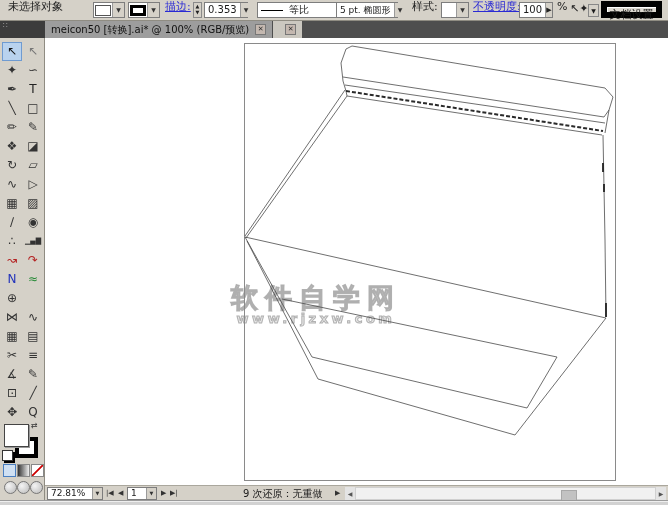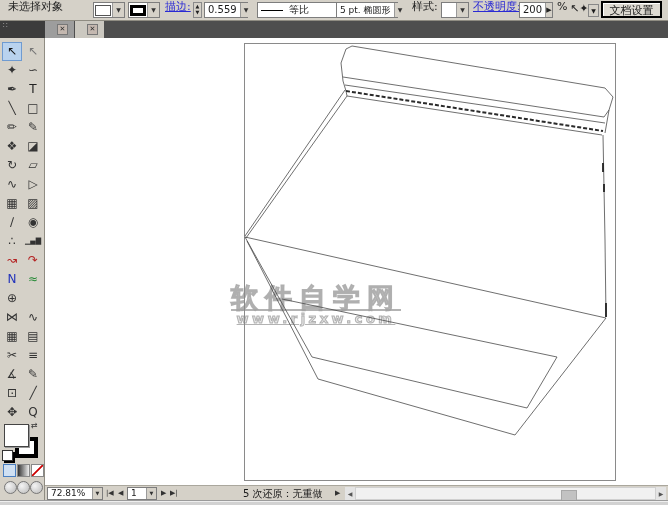--- a/index.html
+++ b/index.html
@@ -29,21 +29,21 @@
   .swatch-fill{background:#fff;border:1px solid #555;}
   .swatch-stroke{background:#fff;border:3px solid #000;}
   .combo .val{padding:0 3px;white-space:nowrap;font-size:10px;}
   .stepper{width:9px;height:16px;top:2px;display:flex;flex-direction:column;
     background:#d5d1c8;border:1px solid #8a8a8a;box-sizing:border-box;}
   .stepper span{font-size:5px;line-height:6px;text-align:center;color:#222;}
   .profile-line{width:22px;height:1px;background:#000;margin:0 3px;flex:0 0 auto;}
   .spin-right{font-size:7px;color:#222;border-left:1px solid #9a9a9a;background:#d5d1c8;
     width:9px;height:100%;line-height:14px;text-align:center;}
   .btn{
-    background:#dedad2;border:2px solid #000000;box-shadow:inset 1px 1px 0 #fff;
+    background:#dedad2;border:6px solid #000000;box-shadow:inset 1px 1px 0 #fff;
     text-align:center;font-size:11px;line-height:15px;height:17px;top:1px;box-sizing:border-box;
     cursor:pointer;
   }
   .tool-icon-sm{font-size:11px;color:#222;}
   
   .tab-bar{
     position:absolute;left:0;top:21px;width:668px;height:17px;background:#4e4e4e;
     display:flex;z-index:5;
   }
   .panel-header{width:45px;height:17px;background:#3c3c3c;color:#9a9a9a;
@@ -87,21 +87,20 @@
   .canvas{
     position:absolute;left:45px;top:38px;width:623px;height:447px;background:#ffffff;
     overflow:hidden;
   }
   .drawing-svg{position:absolute;left:0;top:0;pointer-events:none;}
   .watermark{
     position:absolute;left:186px;top:246px;text-align:center;
     color:rgba(195,195,195,0.38);
     -webkit-text-stroke:1px rgba(160,160,160,0.8);
     pointer-events:none;
-    text-decoration:underline;
   }
   .wm1{font-size:27px;font-weight:bold;letter-spacing:7px;line-height:28px;white-space:nowrap;}
   .wm2{font-size:13px;font-weight:bold;letter-spacing:3.5px;line-height:14px;white-space:nowrap;}
   
   .status-bar{
     position:absolute;left:45px;top:485px;width:623px;height:15px;background:#d5d1c8;
     border-top:1px solid #aaa79d;box-sizing:border-box;z-index:5;font-size:10px;
   }
   .sb{position:absolute;top:1px;height:13px;line-height:13px;}
   .sb-combo{background:#fff;border:1px solid #7d7d7d;display:flex;align-items:center;
@@ -135,21 +134,21 @@
     <span class="arrow">▼</span>
   </div>
 
   <span class="cb cb-link" style="left:165px">描边:</span>
 
   <div class="cb stepper" style="left:193px">
     <span>▲</span>
     <span>▼</span>
   </div>
   <div class="cb combo" style="left:204px;width:44px">
-    <span class="val">0.559</span>
+    <span class="val">0.353</span>
     <span class="arrow" style="margin-left:auto">▼</span>
   </div>
 
   <div class="cb combo" style="left:257px;width:98px">
     <span class="profile-line"></span>
     <span class="val">等比</span>
     <span class="arrow" style="margin-left:auto">▼</span>
   </div>
 
   <div class="cb combo" style="left:336px;width:62px">
@@ -158,34 +157,35 @@
   </div>
 
   <span class="cb cb-label" style="left:412px">样式:</span>
   <div class="cb combo" style="left:441px;width:28px">
     <span class="val"></span>
     <span class="arrow" style="margin-left:auto">▼</span>
   </div>
 
   <span class="cb cb-link" style="left:473px">不透明度:</span>
   <div class="cb combo" style="left:519px;width:34px">
-    <span class="val">200</span>
+    <span class="val">100</span>
     <span class="spin-right" style="margin-left:auto">▶</span>
   </div>
   <span class="cb cb-label" style="left:557px">%</span>
 
   <span class="cb tool-icon-sm" style="left:570px;top:2px">↖✦</span>
   <span class="cb" style="left:588px;top:4px;font-size:6px;border:1px solid #888;background:#d5d1c8;width:9px;height:11px;line-height:11px;text-align:center">▼</span>
 
   <div class="cb btn" style="left:601px;width:61px">文档设置</div>
 </div>
 
 <div class="tab-bar">
   <div class="panel-header">∷</div>
   <div class="tab inactive" id="tab-0">
+    <span>meicon50 [转换].ai* @ 100% (RGB/预览)</span>
     <span class="tab-close">✕</span>
   </div>
   <div class="tab active" id="tab-1">
     <span class="tab-close">✕</span>
   </div>
 </div>
 
 <div class="toolbox">
   <div id="tools-grid">
       <div class="tool sel" style="left: 2px; top: 4px; color: rgb(17, 17, 17);">↖</div>
@@ -281,21 +281,21 @@
     <span class="arrow" style="margin-left:auto">▼</span>
   </div>
   <span class="sb nav-arrow" style="left:61px">|◀</span>
   <span class="sb nav-arrow" style="left:73px">◀</span>
   <div class="sb sb-combo" style="left:82px;width:30px">
     <span class="val">1</span>
     <span class="arrow" style="margin-left:auto">▼</span>
   </div>
   <span class="sb nav-arrow" style="left:116px">▶</span>
   <span class="sb nav-arrow" style="left:125px">▶|</span>
-  <span class="sb sb-text" style="left:198px">5 次还原：无重做</span>
+  <span class="sb sb-text" style="left:198px">9 次还原：无重做</span>
   <span class="sb nav-arrow" style="left:290px">▶</span>
   <span class="scroll-btn" style="left:300px">◀</span>
   <div class="scroll-track" style="left:310px;width:301px">
     <div class="scroll-thumb" style="left:205px"></div>
   </div>
   <span class="scroll-btn" style="left:611px">▶</span>
 </div>
 
 <div class="bottom-strip"></div>
 

